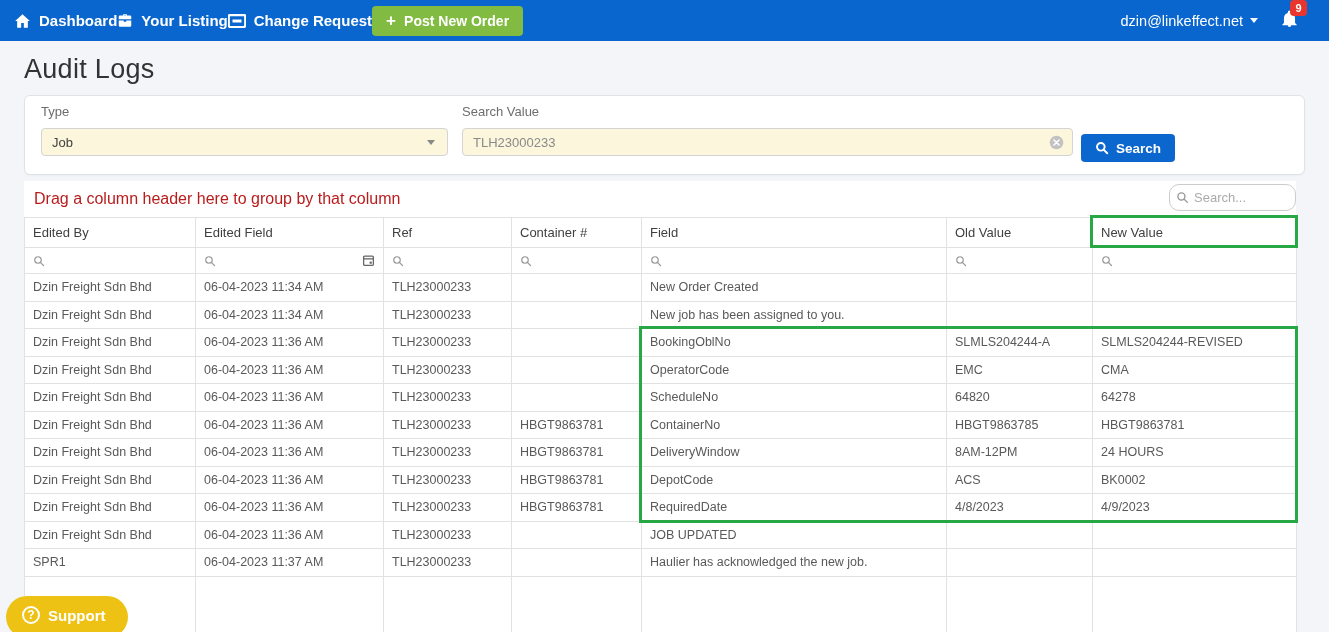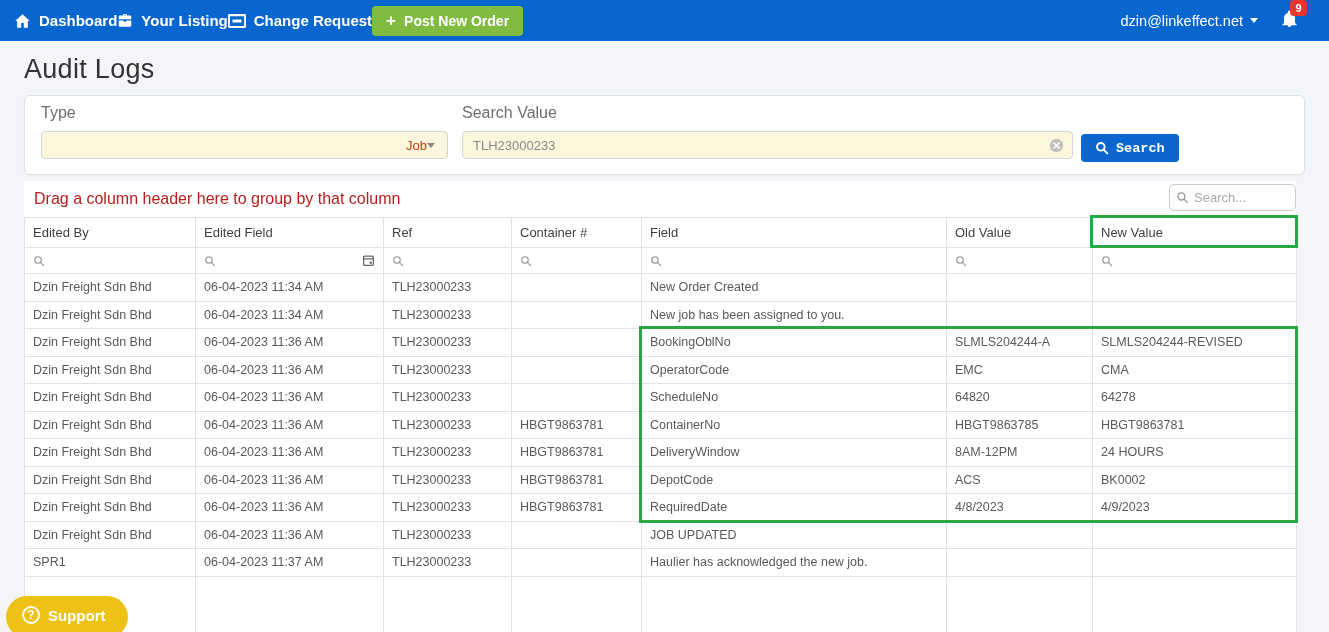--- a/index.html
+++ b/index.html
@@ -56,54 +56,54 @@
   .content{ padding:0 24px; }
   .page-title{ margin:13px 0 10px; font-size:27px; font-weight:500; color:#333; letter-spacing:.3px;}
 
   .filter-card{
     background:#fff; border:1px solid var(--border); border-radius:6px;
     height:80px; padding:8px 16px 0 16px;
     display:flex; align-items:flex-start;
     box-shadow:0 1px 2px rgba(0,0,0,.03);
   }
   .fg{ display:flex; flex-direction:column; }
-  .fg label{ font-size:16px; color:#6d6d6d; margin-bottom:9px; }
+  .fg label{ font-size:13px; color:#6d6d6d; margin-bottom:9px; }
   .select-box, .text-input{
     height:28px; background:var(--input-cream);
     border:1px solid #D4D4D4; border-radius:4px;
     font-size:13px; color:#8a8a8a;
     display:flex; align-items:center; padding:0 10px;
   }
   .fg-type{ width:407px; margin-right:14px; }
   .fg-search{ width:611px; }
-  .select-box{ justify-content:flex-end; cursor:pointer; color:#c2410c; }
+  .select-box{ justify-content:space-between; cursor:pointer; color:#404040; }
   .select-caret{ width:0;height:0;border-left:4px solid transparent;border-right:4px solid transparent;border-top:5px solid #888; margin-right:2px;}
   .text-input{ position:relative; padding-right:30px; }
   .text-input input{
     border:none; background:transparent; outline:none; width:100%;
     font-family:inherit; font-size:13px; color:#8a8a8a;
   }
   .clear-icon{ position:absolute; right:7px; top:5px; cursor:pointer; }
   .search-btn{
     margin:30px 0 0 8px; height:28px;
     background:var(--accent-blue); color:#fff; border:none; border-radius:4px;
     font-size:13.5px; font-weight:600; padding:0 14px;
-    display:flex; align-items:center; gap:7px; cursor:pointer;font-family:Liberation Mono, monospace;
+    display:flex; align-items:center; gap:7px; cursor:pointer;
   }
 
   
   .grid-section{ position:relative; margin-top:6px; width:1272px; background:#fff; }
   .group-panel{
     height:36px; display:flex; align-items:center; padding-left:10px;
     position:relative; border-bottom:none;
   }
   .group-panel-text{ color:#b91c1c; font-size:16px; }
   .grid-search{
     position:absolute; right:0; top:3px; width:127px; height:27px;
-    border:1px solid #ccc; border-radius:5px; background:#fff;
+    border:1px solid #ccc; border-radius:10px; background:#fff;
     display:flex; align-items:center; padding:0 6px; gap:5px;
   }
   .grid-search input{ border:none; outline:none; width:88px; font-family:inherit; font-size:13px; color:#777; background:transparent;}
   .grid-search input::placeholder{ color:#aaa; }
 
   table{ width:1272px; border-collapse:collapse; table-layout:fixed; background:#fff; }
   th, td{ border:1px solid var(--tborder); padding:0 8px; overflow:hidden; white-space:nowrap; text-overflow:ellipsis;}
   thead th{
     height:30px; text-align:left; font-size:13px; font-weight:500; color:#3f3f3f; cursor:pointer;
   }

